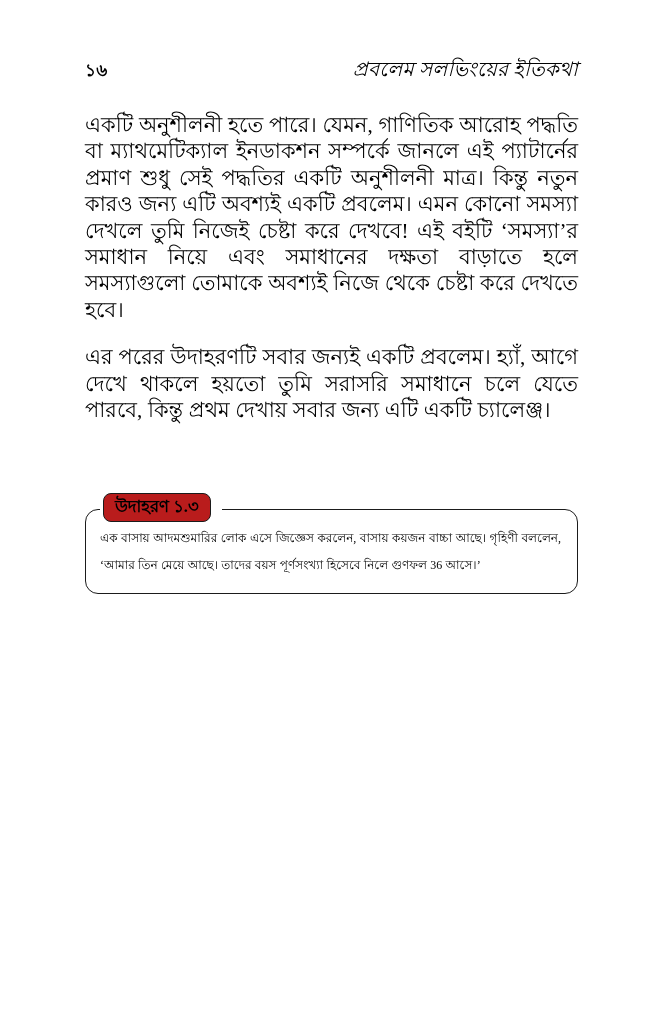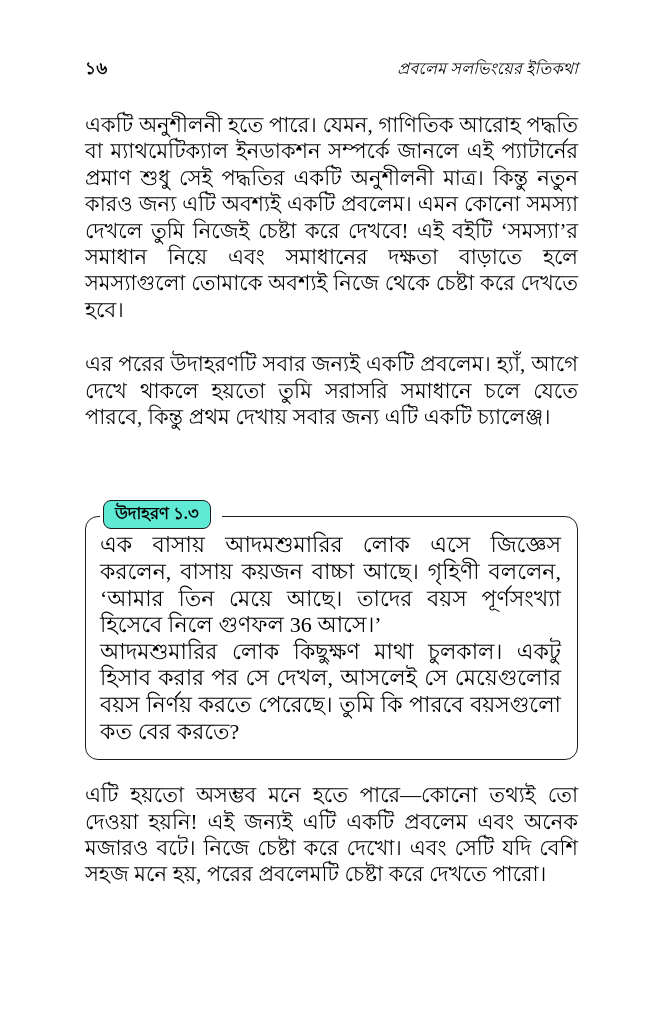--- a/index.html
+++ b/index.html
@@ -33,21 +33,21 @@
     align-items: baseline;
     justify-content: space-between;
   }
   .folio {
     font-size: 17px;
     font-weight: 700;
     letter-spacing: 0.2px;
     line-height: 22px;
   }
   .runhead-title {
-    font-size: 16px;
+    font-size: 20px;
     font-style: italic;
     line-height: 22px;
     letter-spacing: 0.2px;
     white-space: nowrap;
   }
 
   
   .content {
     position: absolute;
     left: 85px;
@@ -57,21 +57,21 @@
 
   p.body {
     margin: 0 0 0 0;
     font-size: 21px;
     line-height: 26.4px;
     text-align: justify;
     text-justify: inter-word;
     word-spacing: 0.4px;
     hyphens: none;
   }
-  p.body + p.body { margin-top: 28px; }
+  p.body + p.body { margin-top: 21px; }
 
   .gap-before-box { height: 86px; }
   .gap-after-box  { height: 22px; }
 
   
   .example-box {
     position: relative;
     border: 1.6px solid #1b1b1b;
     border-radius: 13px;
     padding: 15px 16px 14px 14px;
@@ -85,31 +85,31 @@
     width: 122px;
     height: 4px;
     background: #ffffff;
   }
   .box-badge {
     position: absolute;
     top: -17px;
     left: 17px;
     border: 1.7px solid #1b1b1b;
     border-radius: 8px;
-    background: #5eead4;
+    background: #b91c1c;
     padding: 2px 11px 3px 11px;
     font-size: 16.5px;
     font-weight: 700;
     line-height: 22px;
     white-space: nowrap;
   }
 
   .box-body p {
     margin: 0;
-    font-size: 22px;
+    font-size: 12px;
     line-height: 26.6px;
     text-align: justify;
     text-justify: inter-word;
     word-spacing: 0.3px;
   }
   .box-body p.flow { text-align: justify; }
 </style>
 </head>
 <body>
 
@@ -127,22 +127,20 @@
     <p class="body">এর পরের উদাহরণটি সবার জন্যই একটি প্রবলেম। হ্যাঁ, আগে দেখে থাকলে হয়তো তুমি সরাসরি সমাধানে চলে যেতে পারবে, কিন্তু প্রথম দেখায় সবার জন্য এটি একটি চ্যালেঞ্জ।</p>
 
     <div class="gap-before-box"></div>
 
     <div class="example-box">
       <div class="box-badge-mask"></div>
       <div class="box-badge">উদাহরণ ১.৩</div>
 
       <div class="box-body">
         <p class="flow">এক বাসায় আদমশুমারির লোক এসে জিজ্ঞেস করলেন, বাসায় কয়জন বাচ্চা আছে। গৃহিণী বললেন, ‘আমার তিন মেয়ে আছে। তাদের বয়স পূর্ণসংখ্যা হিসেবে নিলে গুণফল 36 আসে।’</p>
-        <p class="flow">আদমশুমারির লোক কিছুক্ষণ মাথা চুলকাল। একটু হিসাব করার পর সে দেখল, আসলেই সে মেয়েগুলোর বয়স নির্ণয় করতে পেরেছে। তুমি কি পারবে বয়সগুলো কত বের করতে?</p>
       </div>
     </div>
 
     <div class="gap-after-box"></div>
 
-    <p class="body">এটি হয়তো অসম্ভব মনে হতে পারে—কোনো তথ্যই তো দেওয়া হয়নি! এই জন্যই এটি একটি প্রবলেম এবং অনেক মজারও বটে। নিজে চেষ্টা করে দেখো। এবং সেটি যদি বেশি সহজ মনে হয়, পরের প্রবলেমটি চেষ্টা করে দেখতে পারো।</p>
 
   </div>
 </div>
 
 </body></html>

